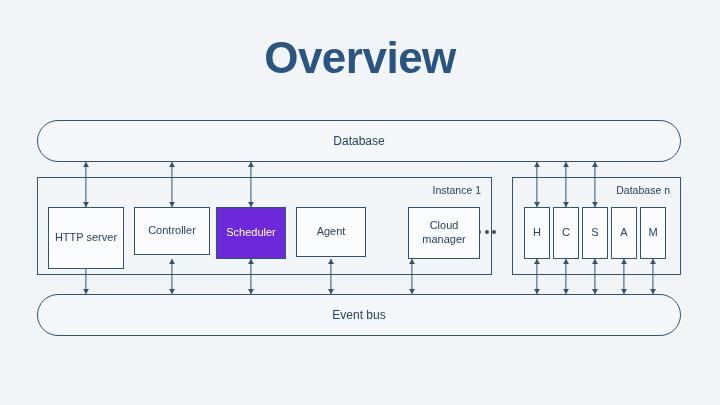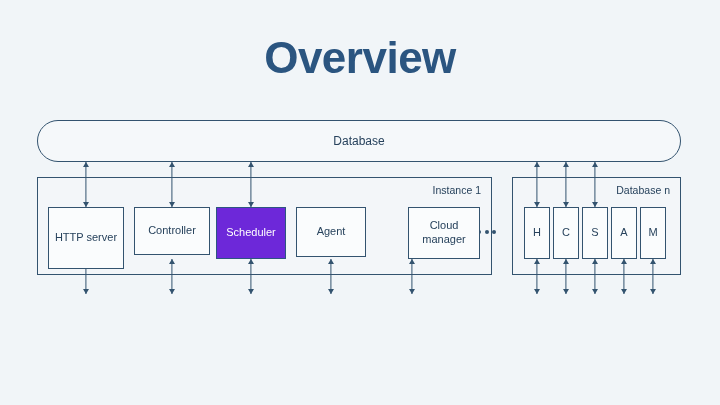--- a/index.html
+++ b/index.html
@@ -117,20 +117,23 @@
   <div class="instance" id="inst-1" style="left:512px;top:177px;width:169px;height:98px;">
     <span class="instance-label">Database n</span>
   </div>
 
   <div class="ellipsis" style="left:477px;top:230px;">
     <i></i>
       <i></i>
       <i></i>
   </div>
 
+  <div class="pill" id="eb-pill" style="left:37px;top:294px;width:644px;height:42px;">
+    <span>Event bus</span>
+  </div>
 
   <div id="dynamic-layer">
       <div class="conn" style="left: 80px; top: 162px; width: 12px; height: 45px;">
         <span class="shaft"></span>
         <span class="head up"></span>
         <span class="head down"></span>
       </div>
       <div class="conn" style="left: 80px; top: 259px; width: 12px; height: 35px;">
         <span class="shaft"></span>
         <span class="head up"></span>

